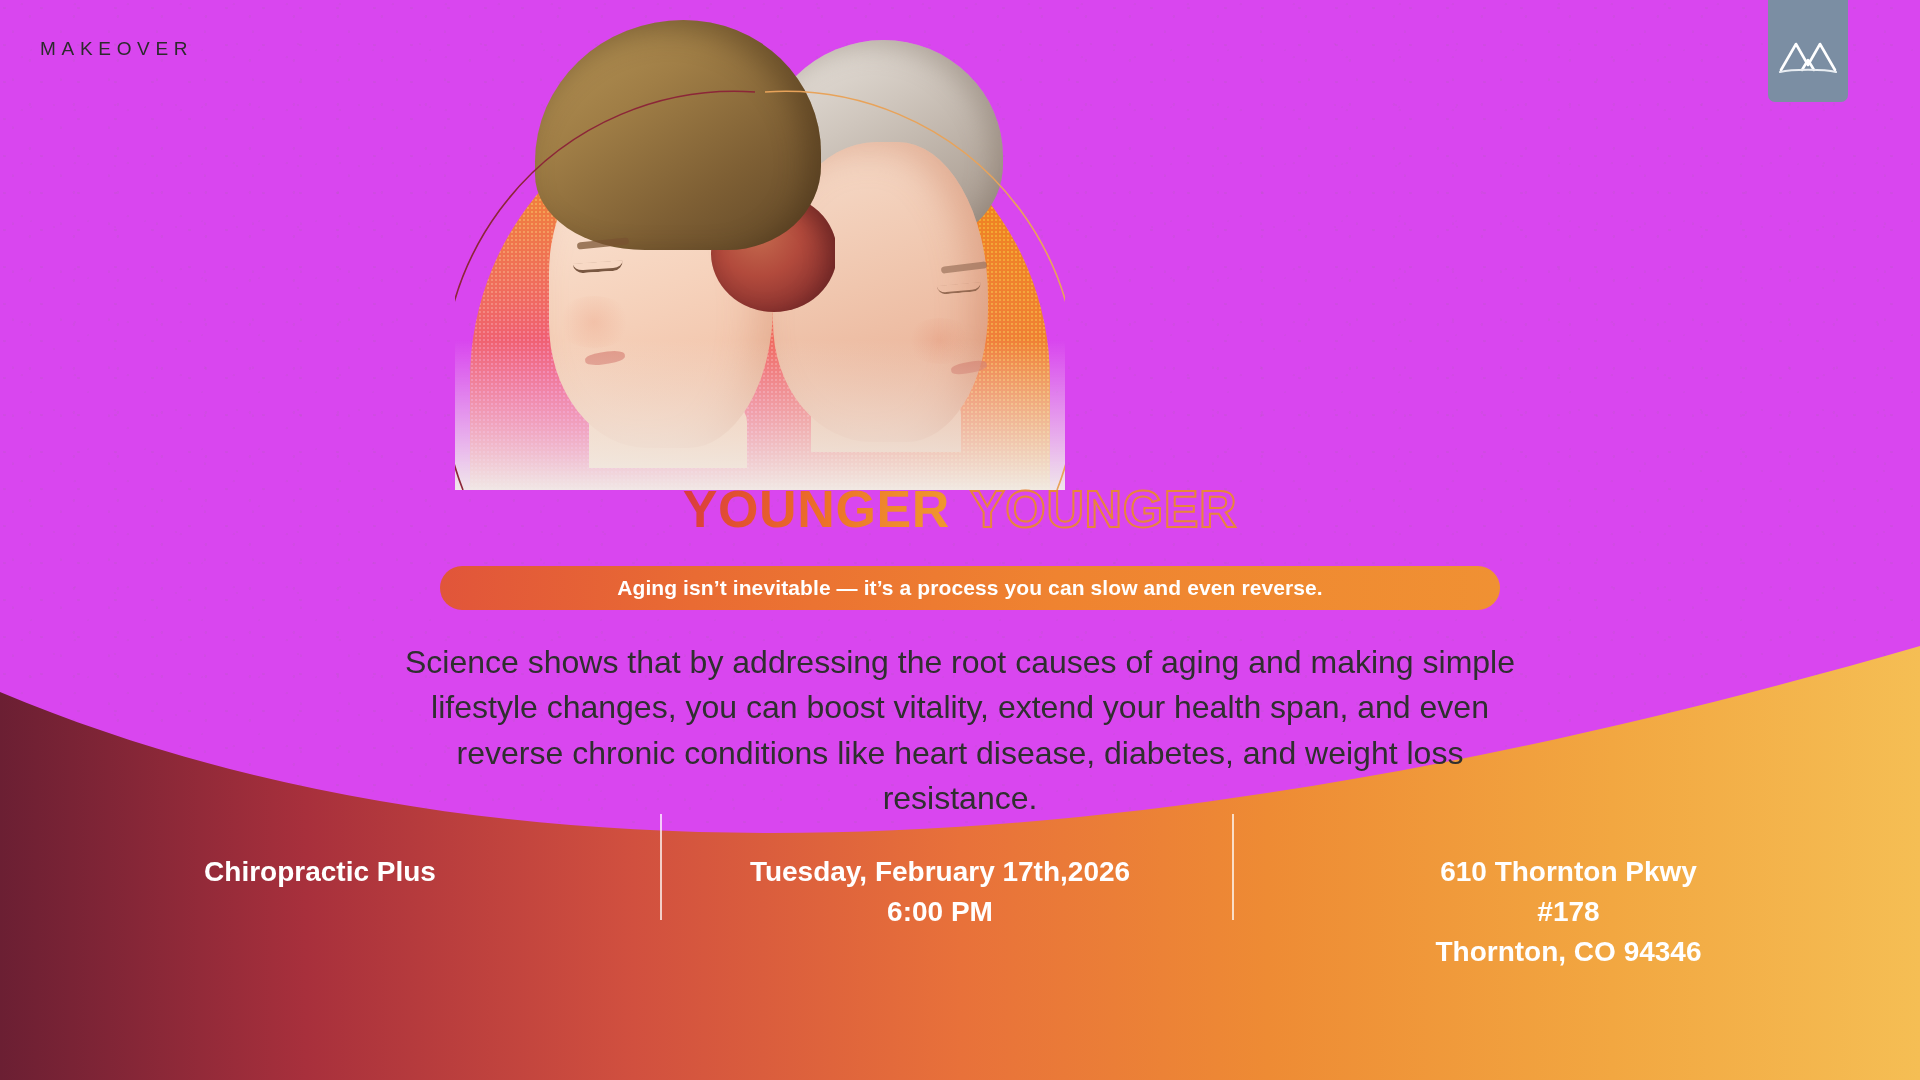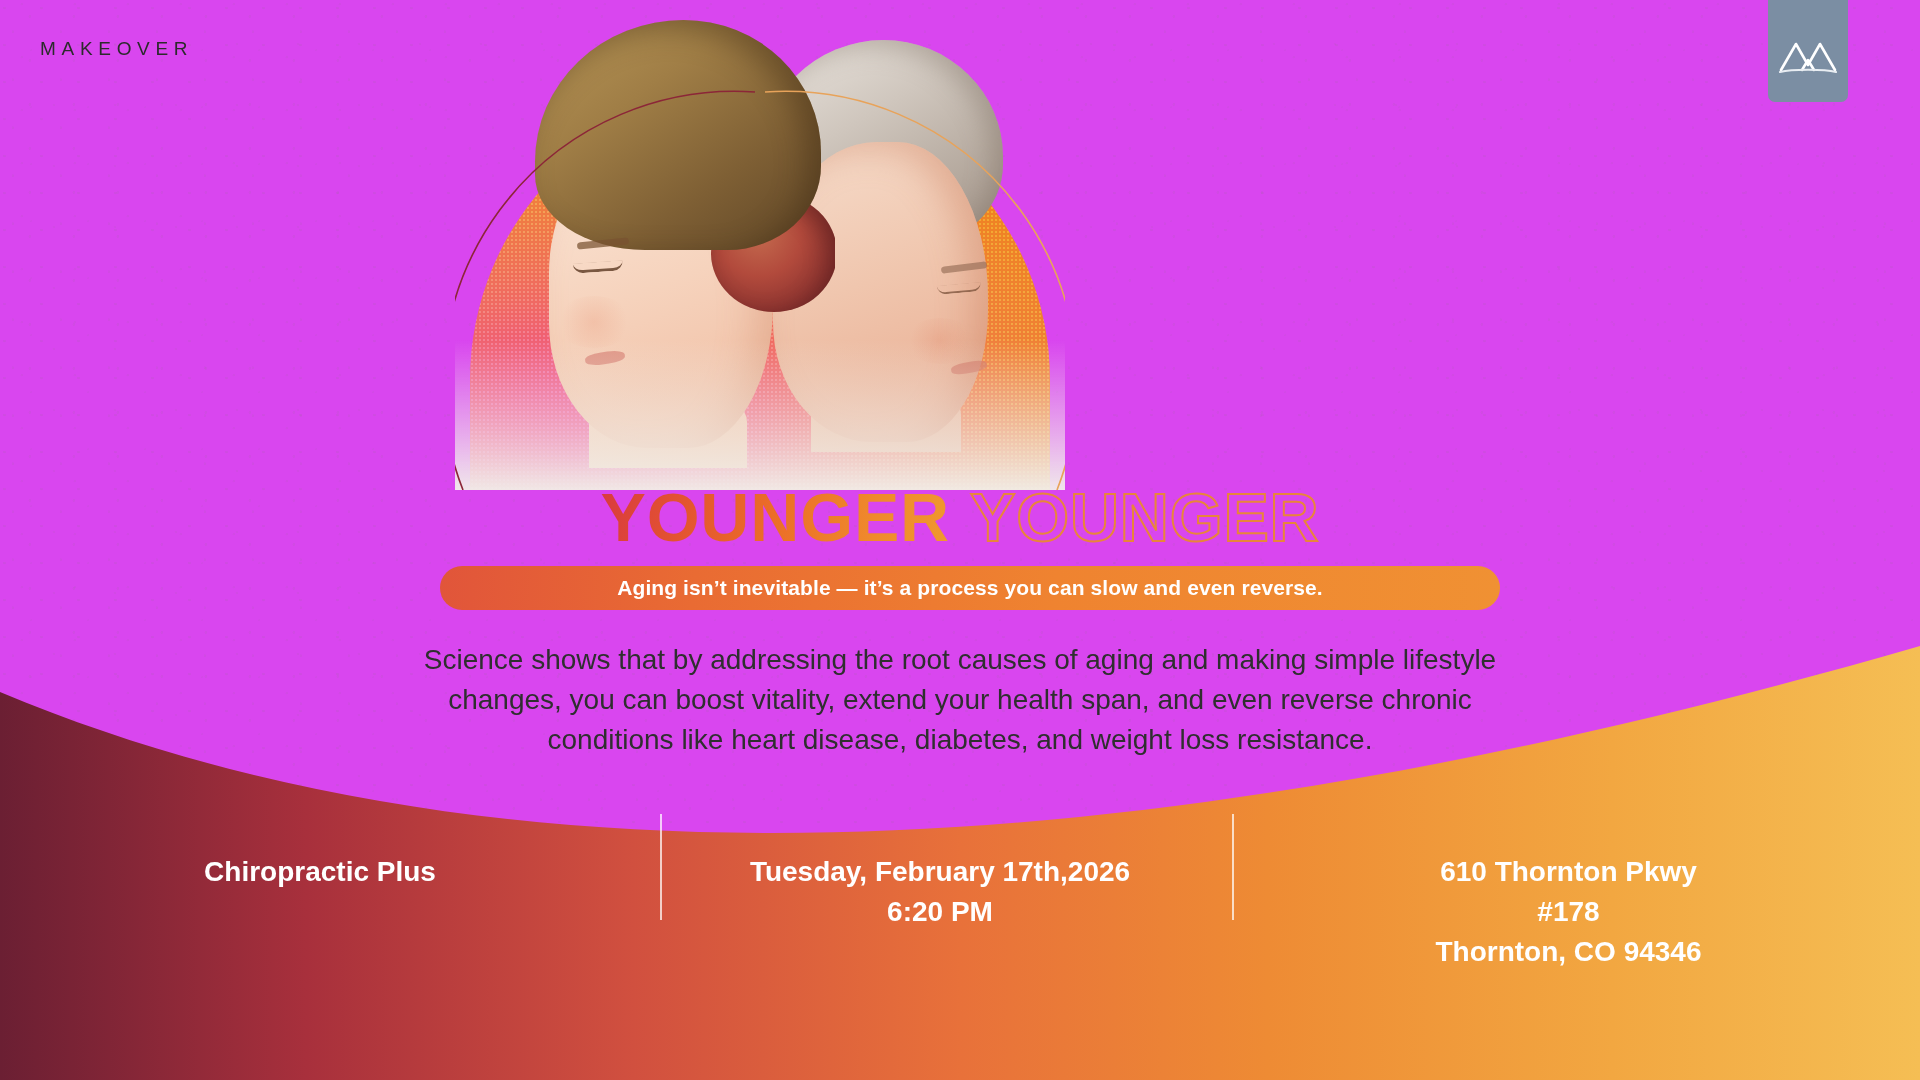--- a/index.html
+++ b/index.html
@@ -210,21 +210,21 @@
   }
 
   
   .headline {
     position:absolute; top:483px; left:0; width:100%;
     text-align:center;
     z-index:7;
     white-space:nowrap;
   }
   .headline .word {
-    font-size:68px;
+    font-size:52px;
     font-weight:700;
     letter-spacing:.012em;
     line-height:1;
     display:inline-block;
     vertical-align:baseline;
   }
   .word-solid {
     background:linear-gradient(100deg,#d93a3f 0%,#e4562f 26%,#ec7028 52%,#ef8a2c 78%,#f0982f 100%);
     -webkit-background-clip:text;
     background-clip:text;
@@ -254,21 +254,21 @@
     letter-spacing:.005em;
   }
 
   
   .body-copy {
     position:absolute;
     left:50%; transform:translateX(-50%);
     top:640px;
     width:1110px;
     text-align:center;
-    font-size:28px;
+    font-size:32px;
     font-weight:300;
     line-height:1.42;
     color:#2f2f2f;
     z-index:7;
   }
 
   
   .wave { position:absolute; left:0; bottom:0; width:1920px; height:470px; z-index:5; }
 
   
@@ -379,21 +379,21 @@
 
   <div class="footer">
     <div class="fcol fcol-name">
       <div>Chiropractic Plus</div>
     </div>
 
     <div class="fdiv fdiv-a"></div>
 
     <div class="fcol fcol-when">
       <div>Tuesday, February 17th,2026</div>
-      <div>6:20 PM</div>
+      <div>6:00 PM</div>
     </div>
 
     <div class="fdiv fdiv-b"></div>
 
     <div class="fcol fcol-where">
       <div>610 Thornton Pkwy</div>
       <div>#178</div>
       <div>Thornton, CO 94346</div>
     </div>
   </div>

